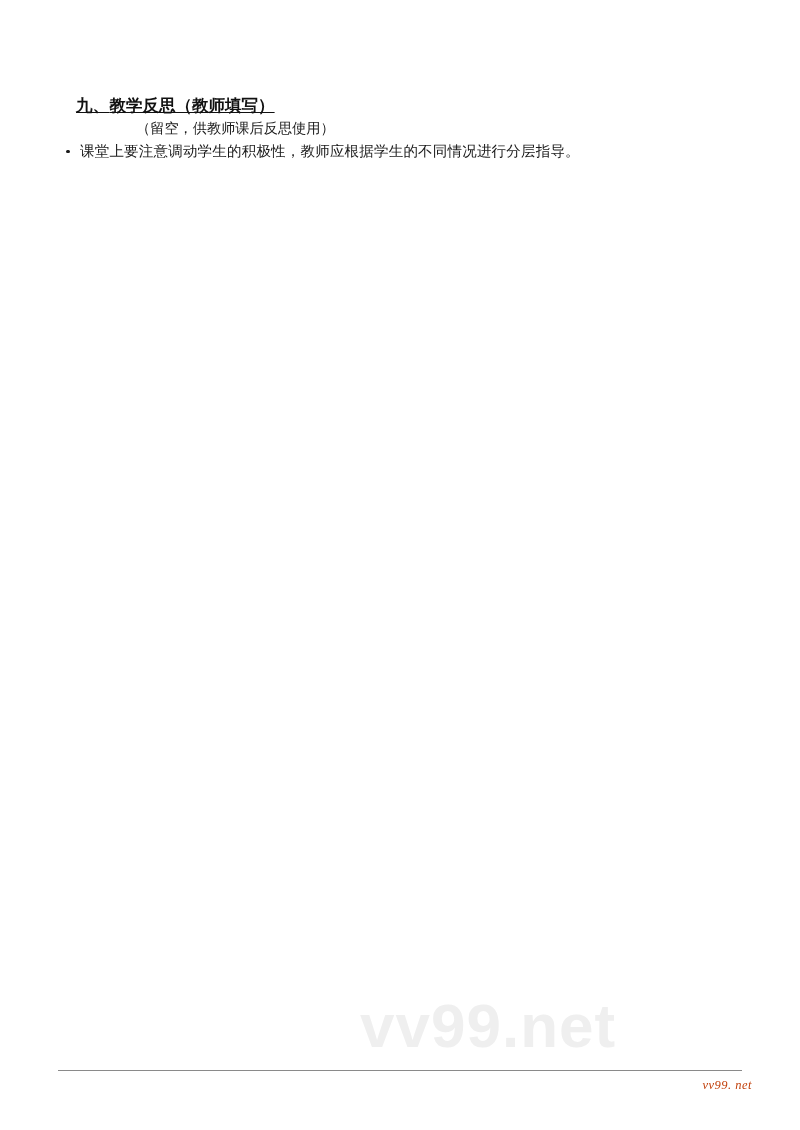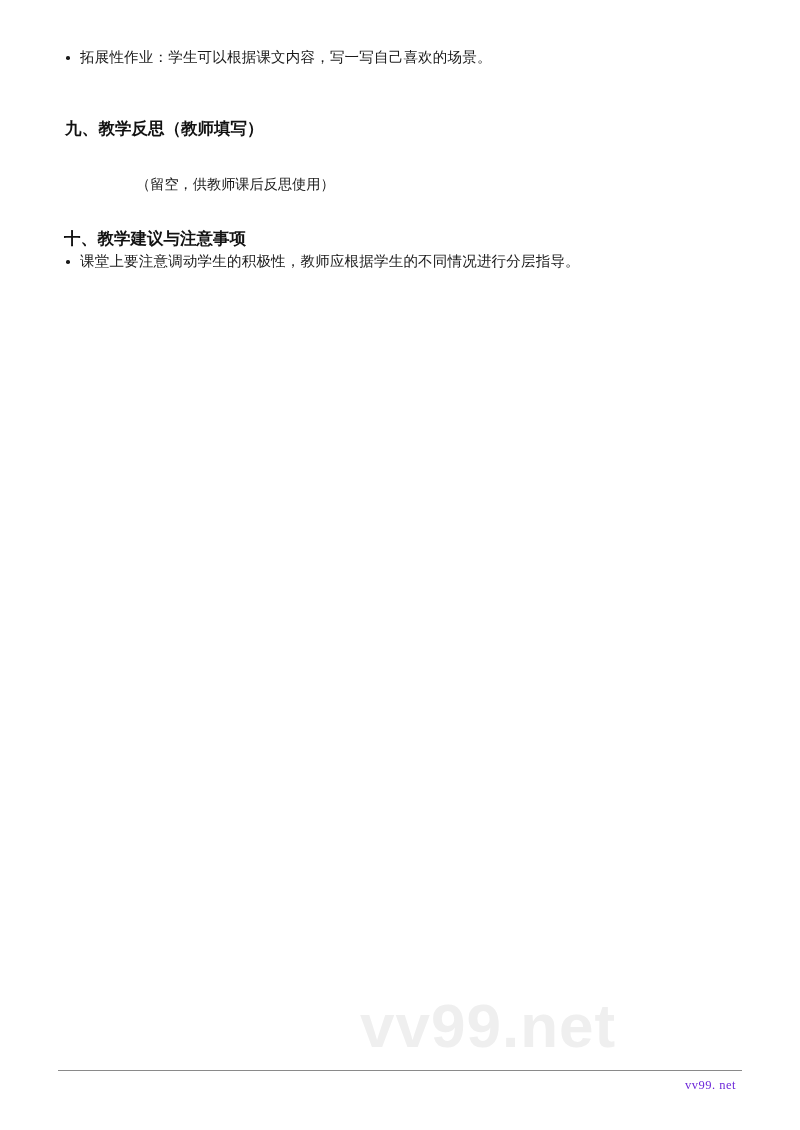--- a/index.html
+++ b/index.html
@@ -77,24 +77,25 @@
   .heading .num {
     display: inline;
   }
   .heading .sep {
     display: inline;
     letter-spacing: 0;
   }
 
   .h-sec9 {
     margin-top: 48px;
-    margin-left: 7px;
+    margin-left: 18px;
+    text-decoration: underline;
   }
   .note-line {
-    margin-top: 32px;
+    margin-top: 0;
     margin-left: 78px;
     font-size: 14.2px;
     line-height: 1.6;
     color: #1a1a1a;
   }
   .h-sec10 {
     margin-top: 32px;
     margin-left: 6px;
   }
   .sec10-list {
@@ -123,47 +124,42 @@
   .footer-rule {
     position: absolute;
     left: 58px;
     top: 1070px;
     width: 684px;
     height: 1px;
     background: #8a8a8a;
   }
   .footer-text {
     position: absolute;
-    right: 64px;
+    right: 48px;
     top: 1078px;
     font-family: "Liberation Serif", serif;
+    font-style: italic;
     font-size: 12.5px;
-    color: #6d28d9;
+    color: #c2410c;
     letter-spacing: 0.5px;
   }
 </style>
 </head>
 <body>
 
 <div class="page">
   <div class="content">
 
-    <ul class="bullets first-bullet-block">
-      <li>拓展性作业：学生可以根据课文内容，写一写自己喜欢的场景。</li>
-    </ul>
 
     <div class="heading h-sec9">
       <span class="num">九、</span><span class="sep">教学反思（教师填写）</span>
     </div>
 
     <div class="note-line">（留空，供教师课后反思使用）</div>
 
-    <div class="heading h-sec10">
-      <span class="num">十、</span><span class="sep">教学建议与注意事项</span>
-    </div>
 
     <ul class="bullets sec10-list">
       <li>课堂上要注意调动学生的积极性，教师应根据学生的不同情况进行分层指导。</li>
     </ul>
 
   </div>
 
   <div class="watermark">vv99.net</div>
 
   <div class="footer-rule"></div>

